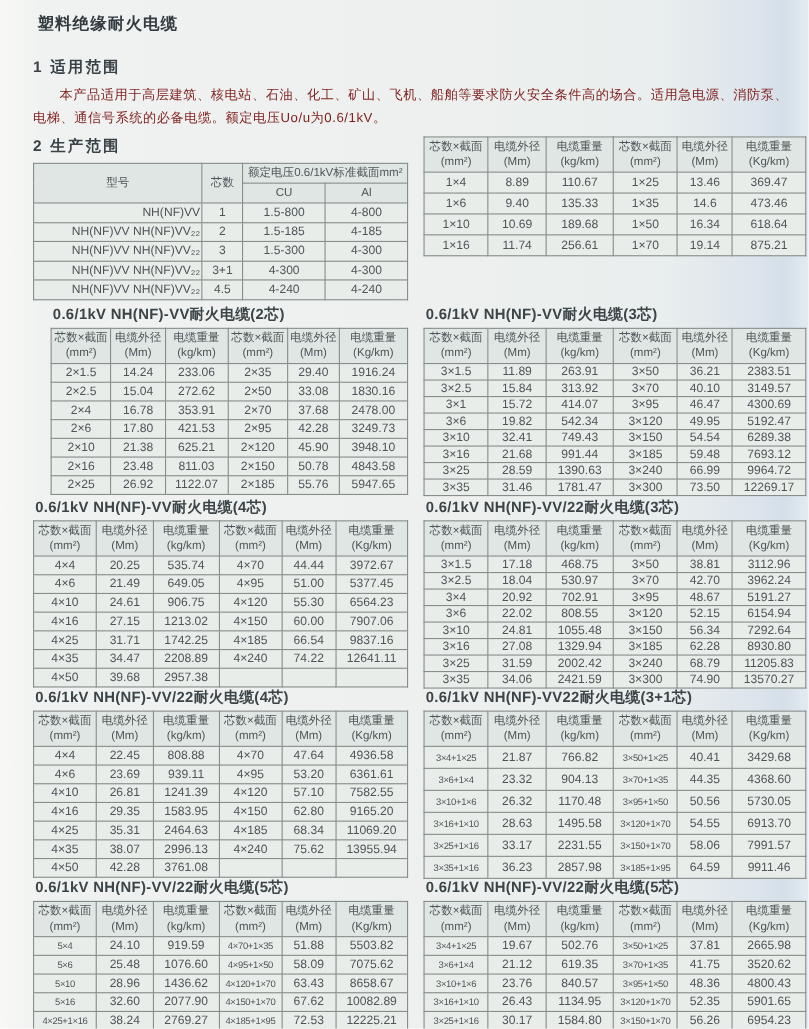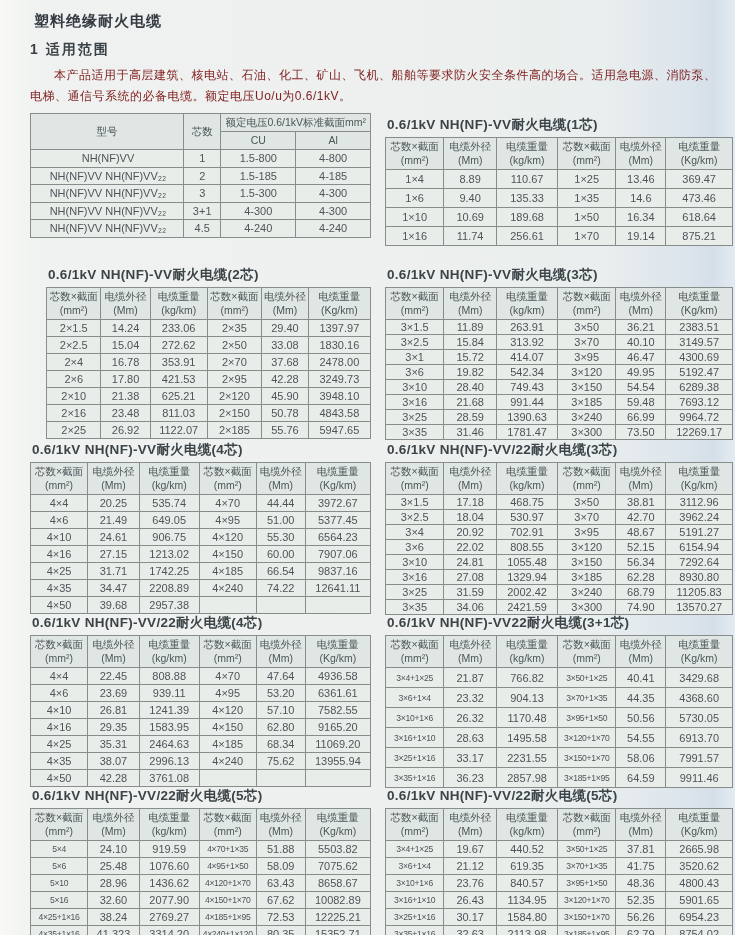--- a/index.html
+++ b/index.html
@@ -3,41 +3,41 @@
 <meta charset="utf-8">
 <style>
   html,body{margin:0;padding:0;}
   body{
     width:735px;height:935px;overflow:hidden;
     font-family:"Liberation Sans","DejaVu Sans",sans-serif;
     color:#464e52;
     background:linear-gradient(90deg,#f8f9f7 0%,#eff2f0 5%,#edf0ee 55%,#e9eeee 82%,#dde5ec 93%,#d5dfe9 97%,#e4ebf2 100%);
   }
   .page{padding:8px 8px 0 30px;}
-  .doc-title{font-size:15px;font-weight:bold;color:#343c41;margin:4px 0 10px 4px;letter-spacing:1px;}
+  .doc-title{font-size:15px;font-weight:bold;color:#343c41;margin:4px 0 21px 4px;letter-spacing:1px;}
   .sec-head{font-size:14px;font-weight:bold;color:#3a4247;margin:6px 0 6px 0;letter-spacing:2px;}
   .para{font-size:12px;line-height:1.75;color:#7f1d1d;text-indent:2em;margin:2px 6px 6px 0;letter-spacing:0.5px;}
   .cols{display:flex;gap:14px;}
   .col-left{width:341px;flex:none;display:flex;flex-direction:column;}
   .col-right{width:348px;flex:none;display:flex;flex-direction:column;}
   .band{flex:none;}
   .tbl-caption{font-size:13.5px;font-weight:600;color:#3c4448;margin:3px 0 3px 2px;white-space:nowrap;letter-spacing:0.3px;}
   table{border-collapse:collapse;width:100%;table-layout:fixed;background:#e7ebe8;}
   th,td{border:1px solid #868d8b;text-align:center;vertical-align:middle;
         font-size:11px;color:#4d5559;padding:0 1px;overflow:hidden;}
   th{font-weight:normal;white-space:pre-line;font-size:10.5px;line-height:1.25;height:31px;background:#e0e6e3;}
   td{background:#e9ede9;}
   
   .prod-table th{height:17px;}
   .prod-table td{height:16.5px;font-size:11px;}
   .prod-table .c-model{width:45%;}
   .prod-table .c-cores{width:11%;}
   .prod-table .c-cu{width:22%;}
   .prod-table .c-al{width:22%;}
-  .prod-table td:first-child{text-align:center;padding-left:3px;}
+  .prod-table td:first-child{text-align:right;padding-left:3px;}
   
   .spec col.c1{width:16.8%;} .spec col.c2{width:15.2%;} .spec col.c3{width:17.6%;}
   .spec col.c4{width:16.8%;} .spec col.c5{width:14.4%;} .spec col.c6{width:19.2%;}
   .rows-4 td{height:18px;}
   .rows-6 td{height:19px;}
   .rows-7 td{height:16px;}
   .rows-8 td{height:14px;}
   .condensed td:nth-child(1),.condensed td:nth-child(4){font-size:8.6px;letter-spacing:-0.3px;margin-top:35px;}
   .semi td:nth-child(4){font-size:8.6px;letter-spacing:-0.3px;}
 </style>
@@ -49,20 +49,21 @@
   <div class="doc-title">塑料绝缘耐火电缆</div>
 
   <div class="sec-head">1  适用范围</div>
   <div class="para">本产品适用于高层建筑、核电站、石油、化工、矿山、飞机、船舶等要求防火安全条件高的场合。适用急电源、消防泵、电梯、通信号系统的必备电缆。额定电压Uo/u为0.6/1kV。</div>
 
   <div class="cols">
 
     <div class="col-left">
 
       <div class="band" style="height:150px;">
+        <div class="sec-head" style="margin-top:0;">2  生产范围</div>
         <table class="prod-table">
           <colgroup>
               <col class="c-model">
               <col class="c-cores">
               <col class="c-cu">
               <col class="c-al">
             </colgroup>
           <thead>
             <tr>
               <th rowspan="2">型号</th>
@@ -136,21 +137,21 @@
 (Kg/km)</th>
               </tr>
             </thead>
           <tbody>
               <tr>
                 <td>2×1.5</td>
                 <td>14.24</td>
                 <td>233.06</td>
                 <td>2×35</td>
                 <td>29.40</td>
-                <td>1397.97</td>
+                <td>1916.24</td>
               </tr>
               <tr>
                 <td>2×2.5</td>
                 <td>15.04</td>
                 <td>272.62</td>
                 <td>2×50</td>
                 <td>33.08</td>
                 <td>1830.16</td>
               </tr>
               <tr>
@@ -451,21 +452,20 @@
               </tr>
             </tbody>
         </table>
       </div>
 
     </div>
 
     <div class="col-right">
 
       <div class="band" style="height:150px;">
-        <div class="tbl-caption">0.6/1kV  NH(NF)-VV耐火电缆(1芯)</div>
         <table class="spec rows-4">
           <colgroup>
               <col class="c1">
               <col class="c2">
               <col class="c3">
               <col class="c4">
               <col class="c5">
               <col class="c6">
             </colgroup>
           <thead>
@@ -576,21 +576,21 @@
               <tr>
                 <td>3×6</td>
                 <td>19.82</td>
                 <td>542.34</td>
                 <td>3×120</td>
                 <td>49.95</td>
                 <td>5192.47</td>
               </tr>
               <tr>
                 <td>3×10</td>
-                <td>28.40</td>
+                <td>32.41</td>
                 <td>749.43</td>
                 <td>3×150</td>
                 <td>54.54</td>
                 <td>6289.38</td>
               </tr>
               <tr>
                 <td>3×16</td>
                 <td>21.68</td>
                 <td>991.44</td>
                 <td>3×185</td>
@@ -817,21 +817,21 @@
                 <th>电缆外径
 (Mm)</th>
                 <th>电缆重量
 (Kg/km)</th>
               </tr>
             </thead>
           <tbody>
               <tr>
                 <td>3×4+1×25</td>
                 <td>19.67</td>
-                <td>440.52</td>
+                <td>502.76</td>
                 <td>3×50+1×25</td>
                 <td>37.81</td>
                 <td>2665.98</td>
               </tr>
               <tr>
                 <td>3×6+1×4</td>
                 <td>21.12</td>
                 <td>619.35</td>
                 <td>3×70+1×35</td>
                 <td>41.75</td>

